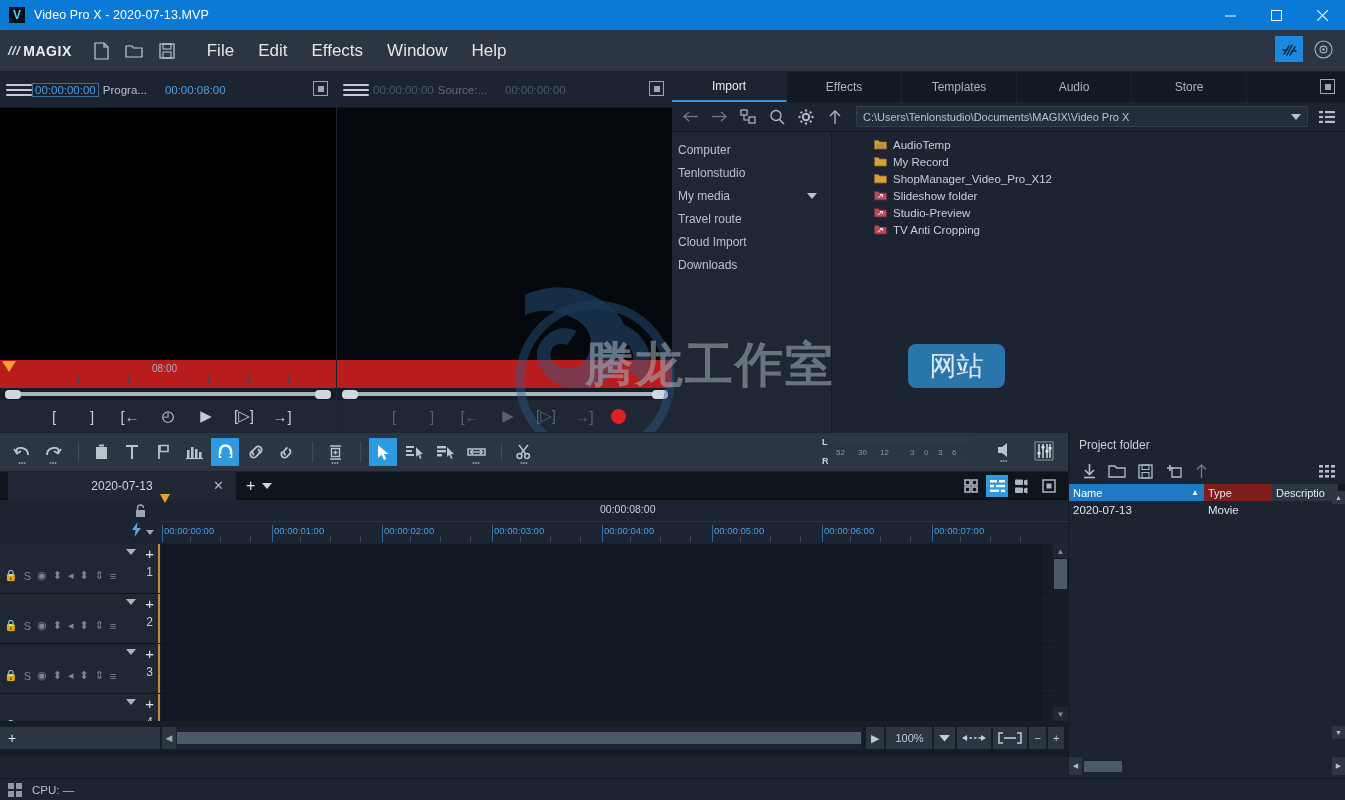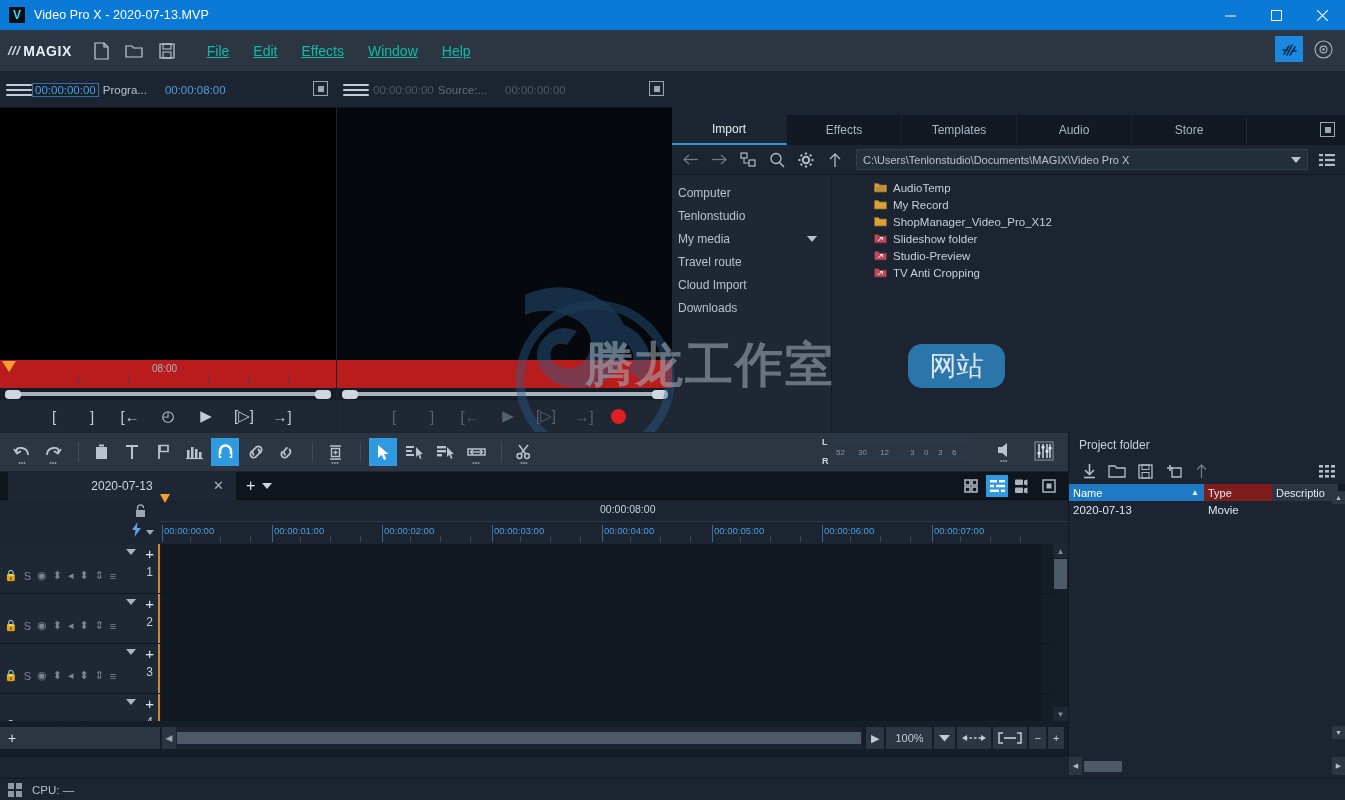--- a/index.html
+++ b/index.html
@@ -39,21 +39,21 @@
   }
   .magix-logo {
     margin-left:8px; color:#e8eef4; font-weight:bold; font-size:14px;
     letter-spacing:0.5px; display:flex; align-items:center;
   }
   .magix-logo .slashes { color:#cfd8e2; margin-right:3px; font-style:italic; font-size:13px;}
   .menu-icons { display:flex; align-items:center; margin-left:20px; gap:14px; }
   .mi { width:19px; height:20px; display:flex; align-items:center; justify-content:center; }
   .mi svg { display:block; }
   .menu-items { display:flex; align-items:center; margin-left:28px; gap:20px; }
-  .menu-item { color:#14b8a6; font-size:14px; cursor:default; padding:3px 2px;text-decoration:underline; }
+  .menu-item { color:#e5e5e5; font-size:17px; cursor:default; padding:3px 2px; }
   .menu-right { position:absolute; right:8px; top:6px; display:flex; gap:6px; align-items:center; }
   .mr-btn { width:28px; height:26px; display:flex; align-items:center; justify-content:center; }
   .mr-btn.active { background:#1c89e0; }
   .mr-btn.circle { }
 
   
   .monitors { position:absolute; left:0; top:72px; width:672px; height:360px; }
   .mon { position:absolute; top:0; height:360px; background:#0b0f14; }
   .mon.left { left:0; width:336px; }
   .mon.right { left:336px; width:336px; border-left:1px solid #1b2430; }
@@ -88,21 +88,21 @@
   .mon-slider .knob { position:absolute; width:16px; height:9px; background:#cfd7df; border-radius:4px; }
   .mon-transport {
     height:32px; background:#1e2733; display:flex; align-items:center;
     justify-content:center; gap:16px;
   }
   .tbtn { color:#c3ccd6; font-size:15px; display:flex; align-items:center; justify-content:center; width:22px; height:22px; }
   .tbtn.dim { color:#55626f; }
   .recdot { width:15px; height:15px; border-radius:50%; background:#e02020; }
 
   
-  .mediapool { position:absolute; left:672px; top:72px; width:673px; height:360px; background:#1b2430;margin-top:43px; }
+  .mediapool { position:absolute; left:672px; top:72px; width:673px; height:360px; background:#1b2430; }
   .mp-tabs { height:30px; display:flex; background:#121922; position:relative; }
   .mp-tab {
     width:115px; height:30px; display:flex; align-items:center; justify-content:center;
     color:#aab5c0; font-size:12px; border-right:1px solid #1b2430;
   }
   .mp-tab.active { background:#1b2430; color:#e6edf3; border-bottom:2px solid #2f9ae0; }
   .mp-tabs .mon-sq { right:10px; top:7px; }
   .mp-toolbar {
     height:30px; display:flex; align-items:center; gap:9px; padding:0 8px;
     background:#1b2430; border-bottom:1px solid #121922;
@@ -131,21 +131,21 @@
     position:absolute; left:430px; top:265px; width:330px; height:200px;
     pointer-events:none; opacity:0.55;
   }
   .wm-text {
     position:absolute; left:585px; top:333px; font-size:48px; font-weight:bold;
     color:rgba(168,178,188,0.55); letter-spacing:2px; pointer-events:none;
     font-family:"DejaVu Sans", sans-serif;
   }
   .wm-badge {
     position:absolute; left:908px; top:344px; width:97px; height:44px;
-    background:#2a76ab; border-radius:14px; display:flex; align-items:center;
+    background:#2a76ab; border-radius:8px; display:flex; align-items:center;
     justify-content:center; color:#dfe7ee; font-size:27px; pointer-events:none;
     font-family:"DejaVu Sans", sans-serif;
   }
   .wm-url {
     position:absolute; left:545px; top:455px; font-size:31px; font-weight:bold;
     color:rgba(140,152,166,0.40); pointer-events:none; letter-spacing:0.5px;
   }
 
   
   .edittoolbar {

